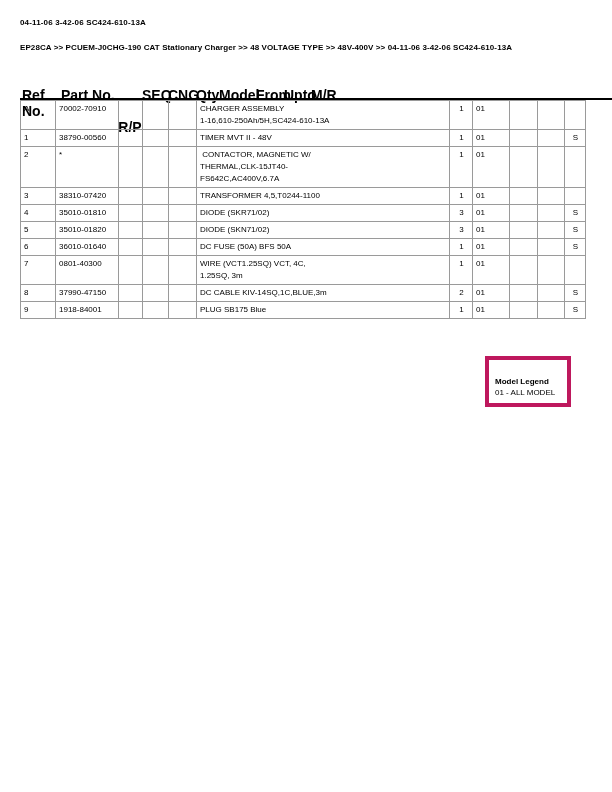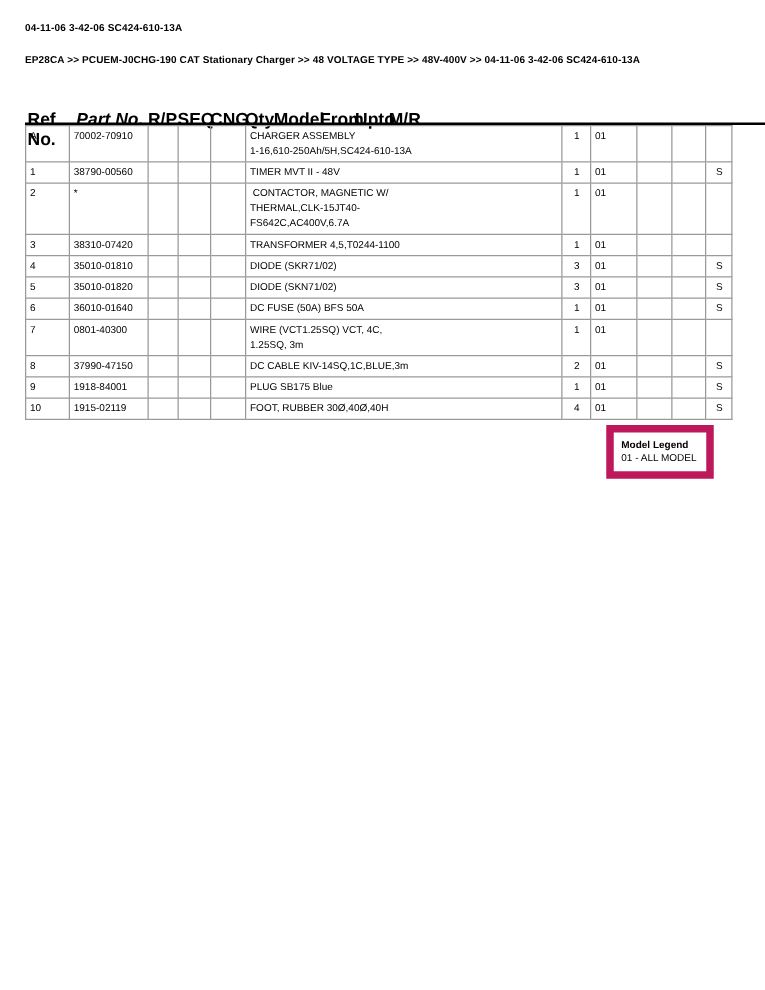--- a/index.html
+++ b/index.html
@@ -16,39 +16,39 @@
     font-size: 8px; font-weight: bold; letter-spacing: 0.15px;
   }
   .breadcrumb {
     position: absolute; left: 20px; top: 43px;
     font-size: 8px; font-weight: bold; letter-spacing: 0.1px;
     white-space: nowrap;
   }
   
   .w-ref   { width: 35px; }
   .w-part  { width: 63px; }
-  .w-rp    { width: 24px; }
+  .w-rp    { width: 24px; margin-top: 32px; }
   .w-seq   { width: 26px; }
   .w-cng   { width: 28px; }
   .w-desc  { width: 253px; }
   .w-qty   { width: 23px; }
   .w-model { width: 37px; }
   .w-from  { width: 28px; }
   .w-upto  { width: 27px; }
   .w-mr    { width: 21px; }
 
   .thead {
     position: absolute; left: 20px; top: 87px; width: 565px;
     display: flex;
     font-size: 14px; font-weight: bold;
   }
   .thead .th { display: block; padding-left: 3px; }
   .thead .th.c { text-align: center; padding-left: 0; }
   .thead .th-ref { padding-left: 2px; }
-  .thead .th-part { padding-left: 6px; font-style: italic; }
+  .thead .th-part { padding-left: 6px; }
 
   .header-rule {
     position: absolute; left: 20px; top: 98px;
     width: 592px; height: 2px; background: #000000;
   }
 
   table.parts {
     position: absolute; left: 20px; top: 100px;
     width: 565px;
     border-collapse: collapse; table-layout: fixed;
@@ -58,24 +58,24 @@
     font-size: 8px; line-height: 12px;
     vertical-align: top;
     padding: 2px 2px 2px 3px;
     overflow: hidden;
   }
   td.col-desc { white-space: pre-wrap; padding-left: 4px; }
   td.col-qty, td.col-mr { text-align: center; padding-left: 0; padding-right: 0; }
   td.col-model { padding-left: 7px; border-radius: 13px; }
 
   .legend {
-    position: absolute; left: 485px; top: 340px;
+    position: absolute; left: 485px; top: 356px;
     width: 86px;
-    border: 6px solid #be185d;
-    padding: 4px 4px 4px 6px;
+    border: 4px solid #be185d;
+    padding: 16px 4px 4px 6px;
     background: #ffffff;
   }
   .legend-title { font-size: 8px; font-weight: bold; line-height: 11px; }
   .legend-item  { font-size: 8px; line-height: 12px; }
 </style>
 </head>
 <body>
 
 <div class="doc-id">04-11-06 3-42-06 SC424-610-13A</div>
 
@@ -238,32 +238,19 @@
         <td class="col-rp"></td>
         <td class="col-seq"></td>
         <td class="col-cng"></td>
         <td class="col-desc">PLUG SB175 Blue</td>
         <td class="col-qty">1</td>
         <td class="col-model">01</td>
         <td class="col-from"></td>
         <td class="col-upto"></td>
         <td class="col-mr">S</td>
       </tr>
-      <tr>
-        <td class="col-ref">10</td>
-        <td class="col-part">1915-02119</td>
-        <td class="col-rp"></td>
-        <td class="col-seq"></td>
-        <td class="col-cng"></td>
-        <td class="col-desc">FOOT, RUBBER 30Ø,40Ø,40H</td>
-        <td class="col-qty">4</td>
-        <td class="col-model">01</td>
-        <td class="col-from"></td>
-        <td class="col-upto"></td>
-        <td class="col-mr">S</td>
-      </tr>
     </tbody>
 </table>
 
 <div class="legend">
   <div class="legend-title">Model Legend</div>
   <div class="legend-item">01 - ALL MODEL</div>
 </div>
 
 </body></html>

